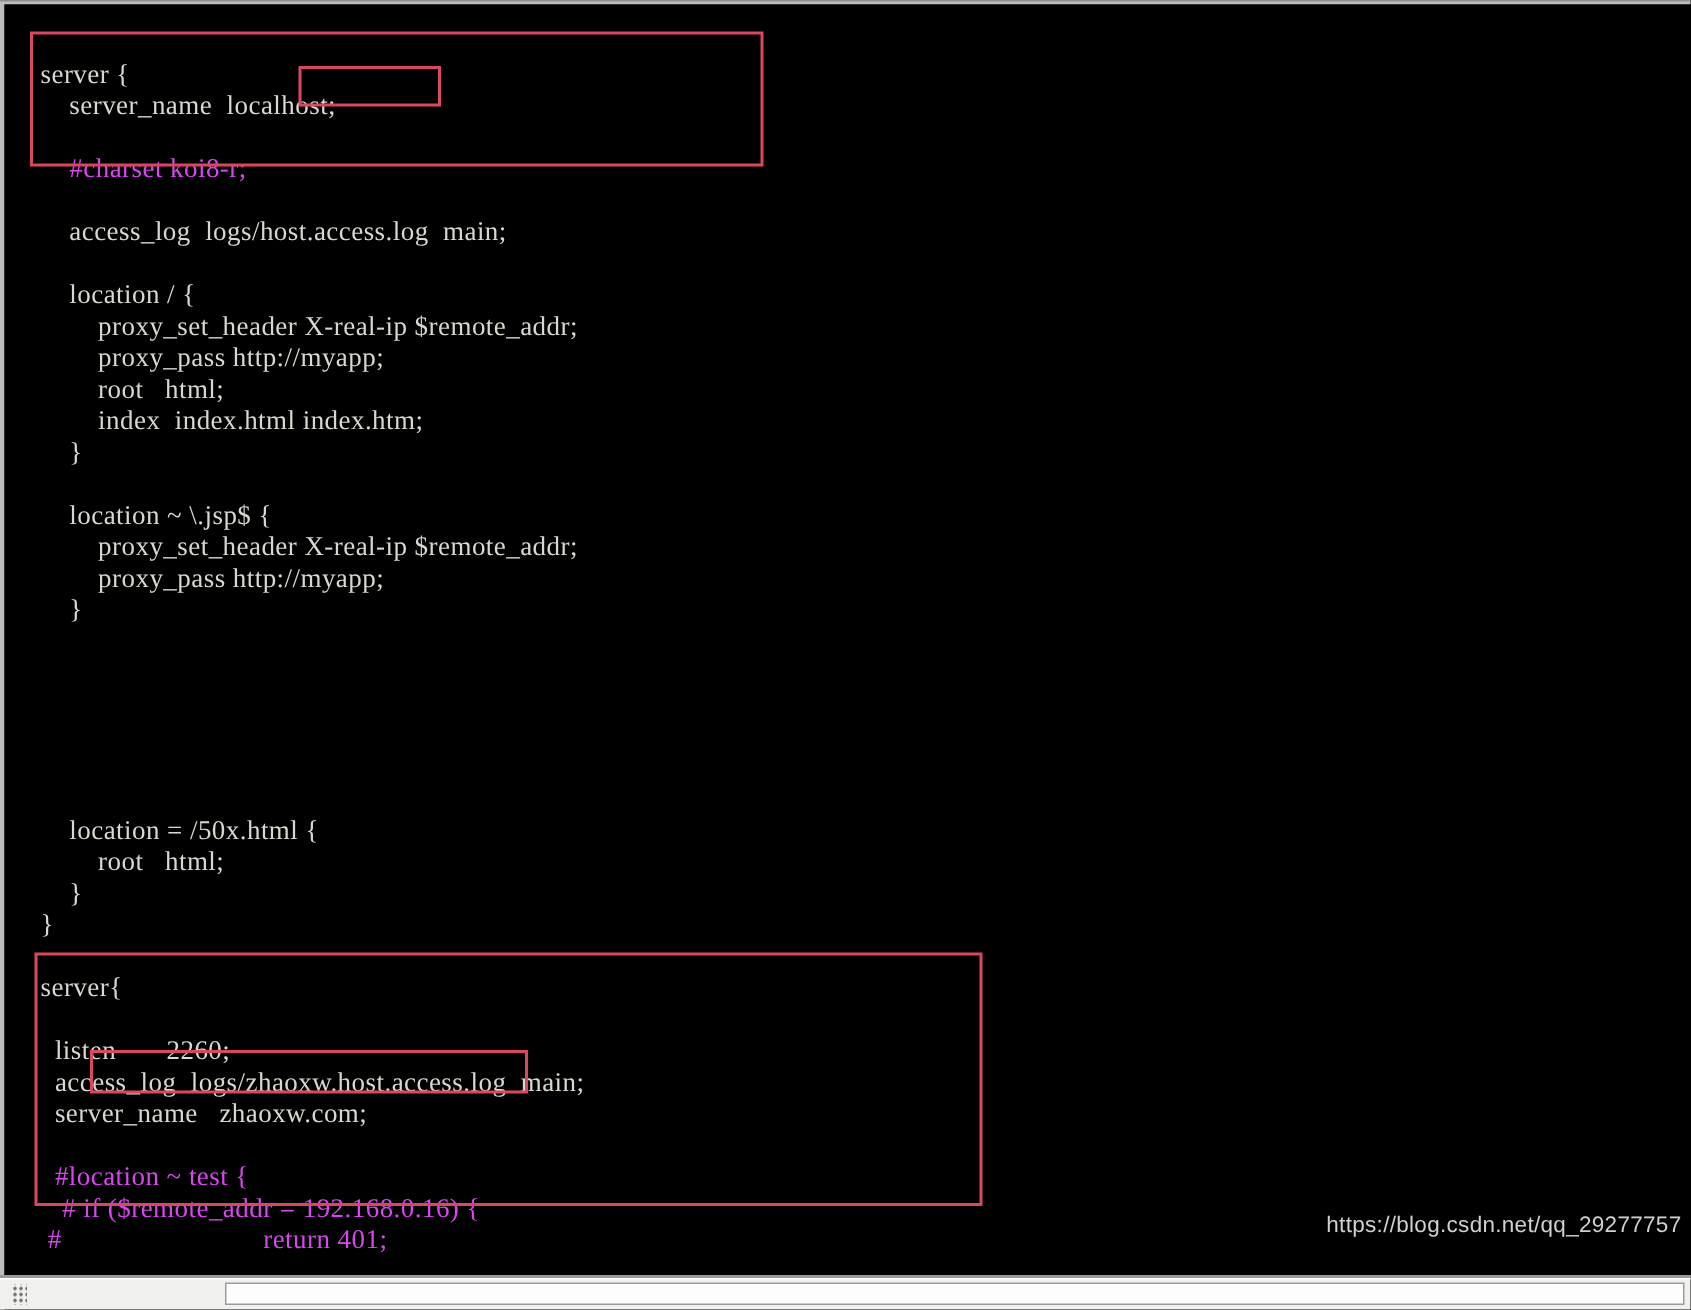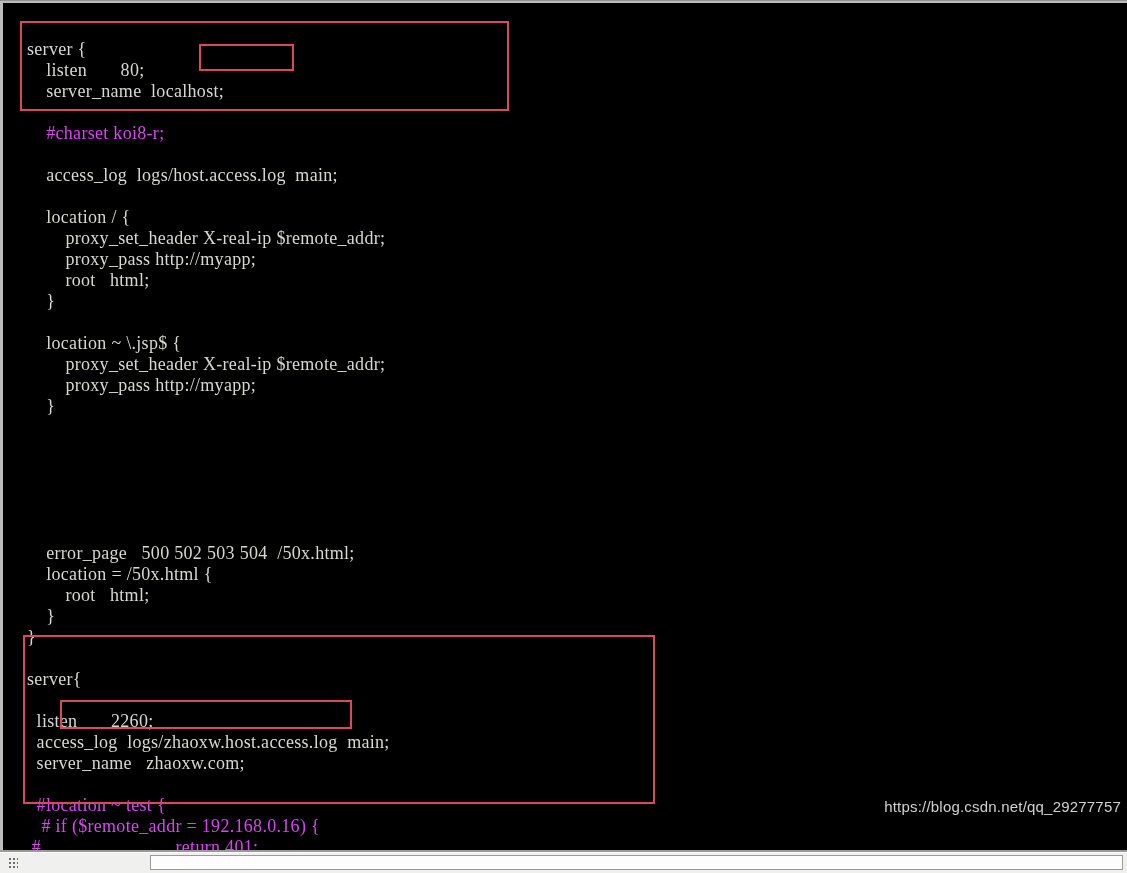--- a/index.html
+++ b/index.html
@@ -78,21 +78,21 @@
   }
   #annot-server-1   { left: 17px;  top: 18px;  width: 489px; height: 90px; }
   #annot-listen-80  { left: 196px; top: 41px;  width: 95px;  height: 27px; }
   #annot-server-2   { left: 20px;  top: 632px; width: 632px; height: 169px; }
   #annot-listen-1234{ left: 57px;  top: 697px; width: 292px; height: 29px; }
 
   
   #watermark {
     position: absolute;
     right: 6px;
-    bottom: 35px;
+    bottom: 25px;
     font-family: "Liberation Sans", sans-serif;
     font-size: 15px;
     color: #d0d0d0;
     letter-spacing: 0.2px;
     white-space: nowrap;
   }
 
   
   #statusbar {
     position: absolute;
@@ -142,44 +142,43 @@
   }
 </style>
 </head>
 <body>
 
 <div id="window">
 
   <div id="editor">
     <div class="code-layer" id="code-layer">
         <div class="line">server {</div>
-        <div class="line">    listen       80;</div>
         <div class="line">    server_name  localhost;</div>
         <div class="line blank"></div>
         <div class="line comment">    #charset koi8-r;</div>
         <div class="line blank"></div>
         <div class="line">    access_log  logs/host.access.log  main;</div>
         <div class="line blank"></div>
         <div class="line">    location / {</div>
         <div class="line">        proxy_set_header X-real-ip $remote_addr;</div>
         <div class="line">        proxy_pass http://myapp;</div>
         <div class="line">        root   html;</div>
+        <div class="line">        index  index.html index.htm;</div>
         <div class="line">    }</div>
         <div class="line blank"></div>
         <div class="line">    location ~ \.jsp$ {</div>
         <div class="line">        proxy_set_header X-real-ip $remote_addr;</div>
         <div class="line">        proxy_pass http://myapp;</div>
         <div class="line">    }</div>
         <div class="line blank"></div>
         <div class="line blank"></div>
         <div class="line blank"></div>
         <div class="line blank"></div>
         <div class="line blank"></div>
         <div class="line blank"></div>
-        <div class="line">    error_page   500 502 503 504  /50x.html;</div>
         <div class="line">    location = /50x.html {</div>
         <div class="line">        root   html;</div>
         <div class="line">    }</div>
         <div class="line">}</div>
         <div class="line blank"></div>
         <div class="line">server{</div>
         <div class="line blank"></div>
         <div class="line">  listen       2260;</div>
         <div class="line">  access_log  logs/zhaoxw.host.access.log  main;</div>
         <div class="line">  server_name   zhaoxw.com;</div>

